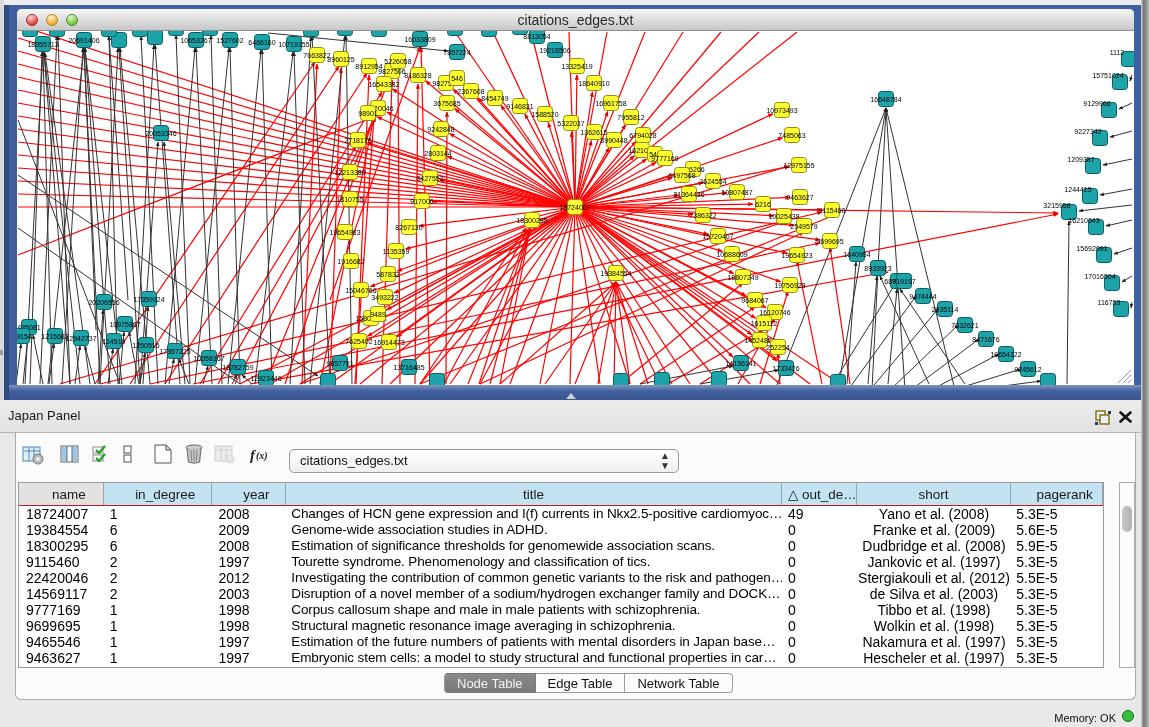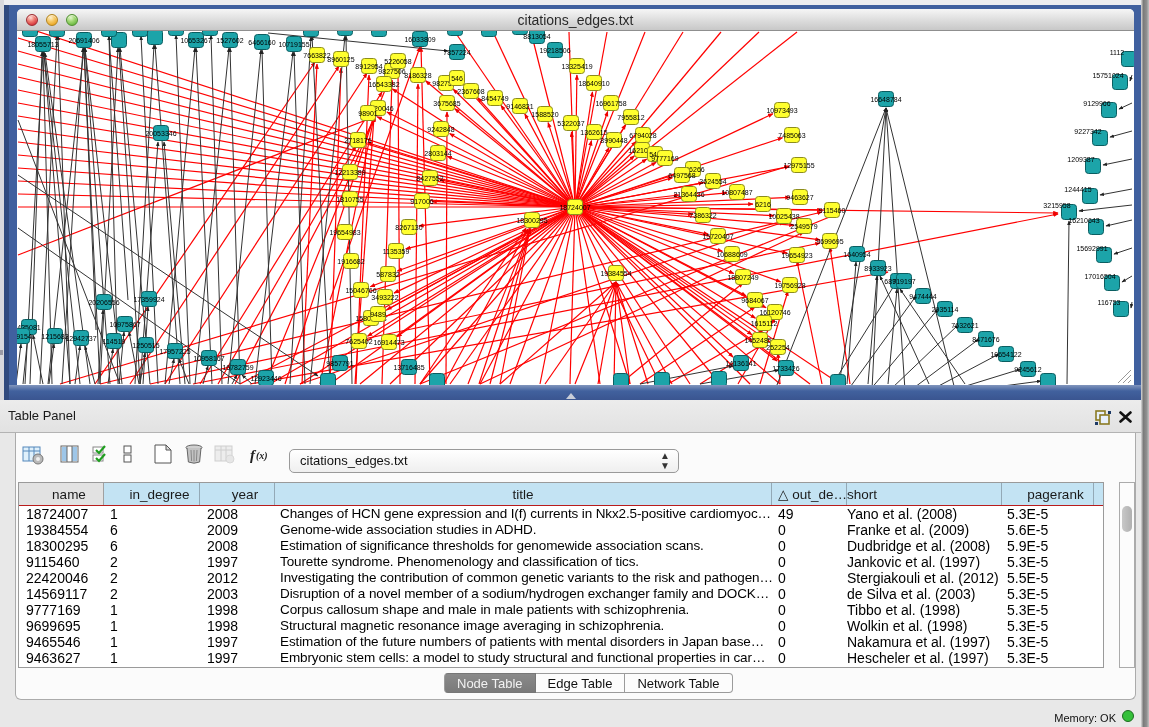--- a/index.html
+++ b/index.html
@@ -28,26 +28,26 @@
 #toolbar {position:absolute;left:0;top:0;width:100%;height:48px}
 #combo {position:absolute;left:273px;top:16px;width:390px;height:24px;background:linear-gradient(#ffffff,#efefef);border:1px solid #9a9a9a;border-radius:5px;font-size:13px;color:#111;line-height:22px;padding-left:10px}
 #combo .step {position:absolute;right:8px;top:1px;font-size:10px;color:#333;line-height:10px;text-align:center}
 #grid {position:absolute;left:2px;top:49px;width:1086px;height:186px;background:#fff;border:1px solid #9a9a9a;border-right:1px solid #9a9a9a}
 #ghead {display:flex;height:23px;border-bottom:1px solid #b91c1c;background:#c3e3f3;font-size:13.5px;color:#1a1a1a;text-align:center;line-height:23px}
 #ghead div {border-right:1px solid #93a9b6;overflow:hidden;white-space:nowrap}
 #ghead .c0 {background:#e2e2e2;border-right:1px solid #a0a0a0}
 .tr {display:flex;height:16px;font-size:14px;color:#000;line-height:16px;background:#fff}
 .tr div {overflow:hidden;white-space:nowrap}
 .c0 {width:85px;padding-left:7px}
-.c1 {width:96px;padding-left:6px}
+.c1 {width:108px;padding-left:6px}
 .c2 {width:75px;padding-left:7px}
 .c3 {width:497px;padding-left:5px}
 .tr .c3 {font-size:13.5px;letter-spacing:-0.12px}
 .c4 {width:75px;padding-left:6px}
-.c5 {width:155px;text-align:left}
+.c5 {width:155px;text-align:center}
 .c6 {width:92px;padding-left:5px}
 #ghead .c0,#ghead .c1,#ghead .c2,#ghead .c3,#ghead .c4,#ghead .c6 {padding-left:0;text-align:center}
 #ghead .c0,#ghead .c1,#ghead .c2,#ghead .c6 {padding-left:16px}
 #ghead .c4 {text-align:left;padding-left:6px}
 #vscroll {position:absolute;left:1103px;top:49px;width:16px;height:186px;background:#fcfcfc;border:1px solid #ababab}
 #vthumb {position:absolute;left:2px;top:23px;width:10px;height:26px;background:linear-gradient(90deg,#c8c8c8,#b0b0b0);border-radius:5px}
 #tabs {position:absolute;left:428px;top:240px;height:20px;display:flex;font-size:13px}
 #tabs .seg {border:1px solid #9b9b9b;border-left:none;background:#fcfcfc;color:#111;padding:0 12px;line-height:19px}
 #tabs .seg.sel {background:linear-gradient(#8a8a8a,#7a7a7a);color:#f2f2f2;border-color:#777}
 #tabs .seg:first-child {border-left:1px solid #9b9b9b;border-radius:4px 0 0 4px}
@@ -609,21 +609,21 @@
         </g>
 <g stroke="#999" stroke-width="1">
           <line x1="1118" y1="383" x2="1131" y2="370"></line>
           <line x1="1123" y1="383" x2="1131" y2="375"></line>
           <line x1="1128" y1="383" x2="1131" y2="380"></line>
         </g>
 </svg>
 </div>
 <div id="tablepanel">
   <div id="tpbar">
-        <div class="cap">Table Panel</div>
+        <div class="cap">Japan Panel</div>
     <svg id="ticons" width="17" height="16">
           <rect x="1" y="1" width="9" height="9" fill="#e8f0fa" stroke="#8a7a22" stroke-width="1.6"></rect>
           <rect x="5" y="5" width="9" height="9" fill="#e8f0fa" stroke="#8a7a22" stroke-width="1.6"></rect>
           <rect x="13" y="1" width="3" height="3" fill="#1d3a66"></rect>
           <rect x="0" y="12" width="3" height="3" fill="#1d3a66"></rect>
         </svg>
     <svg id="tclose" width="13" height="12">
           <path d="M1.5,1.5 L11.5,10.5 M11.5,1.5 L1.5,10.5" stroke="#111" stroke-width="2.6" stroke-linecap="round"></path>
         </svg>
   </div>

